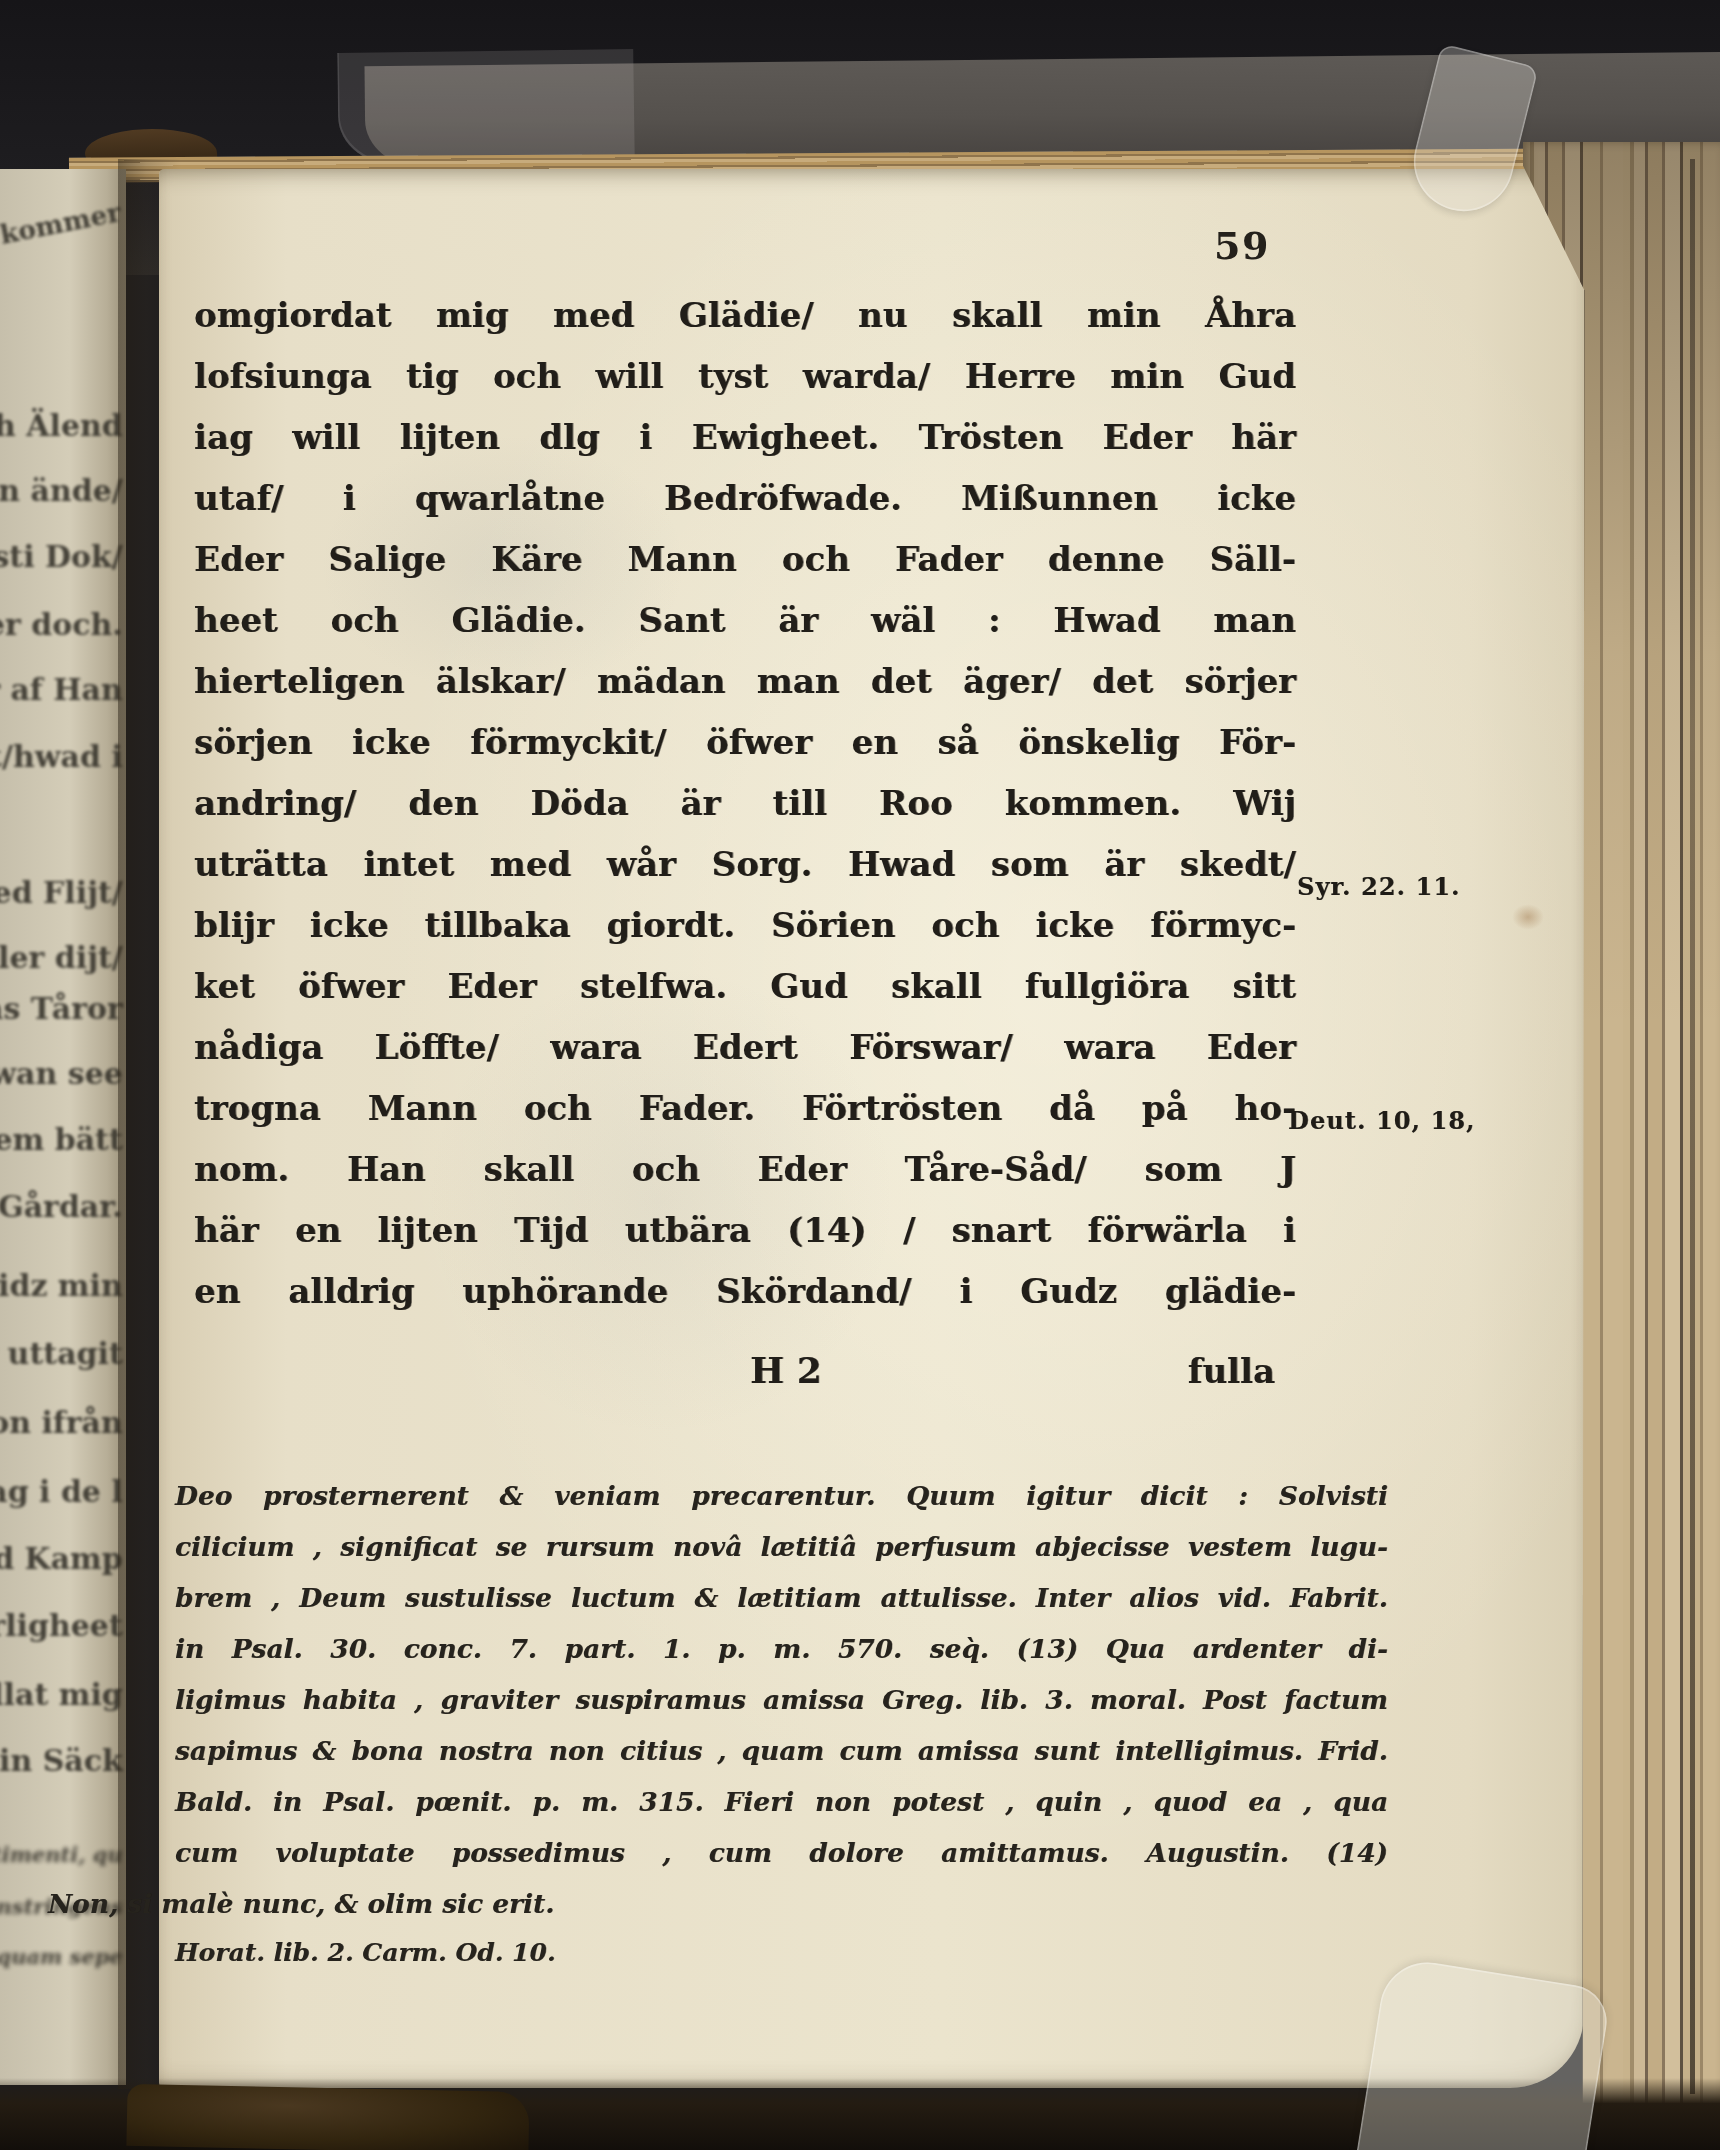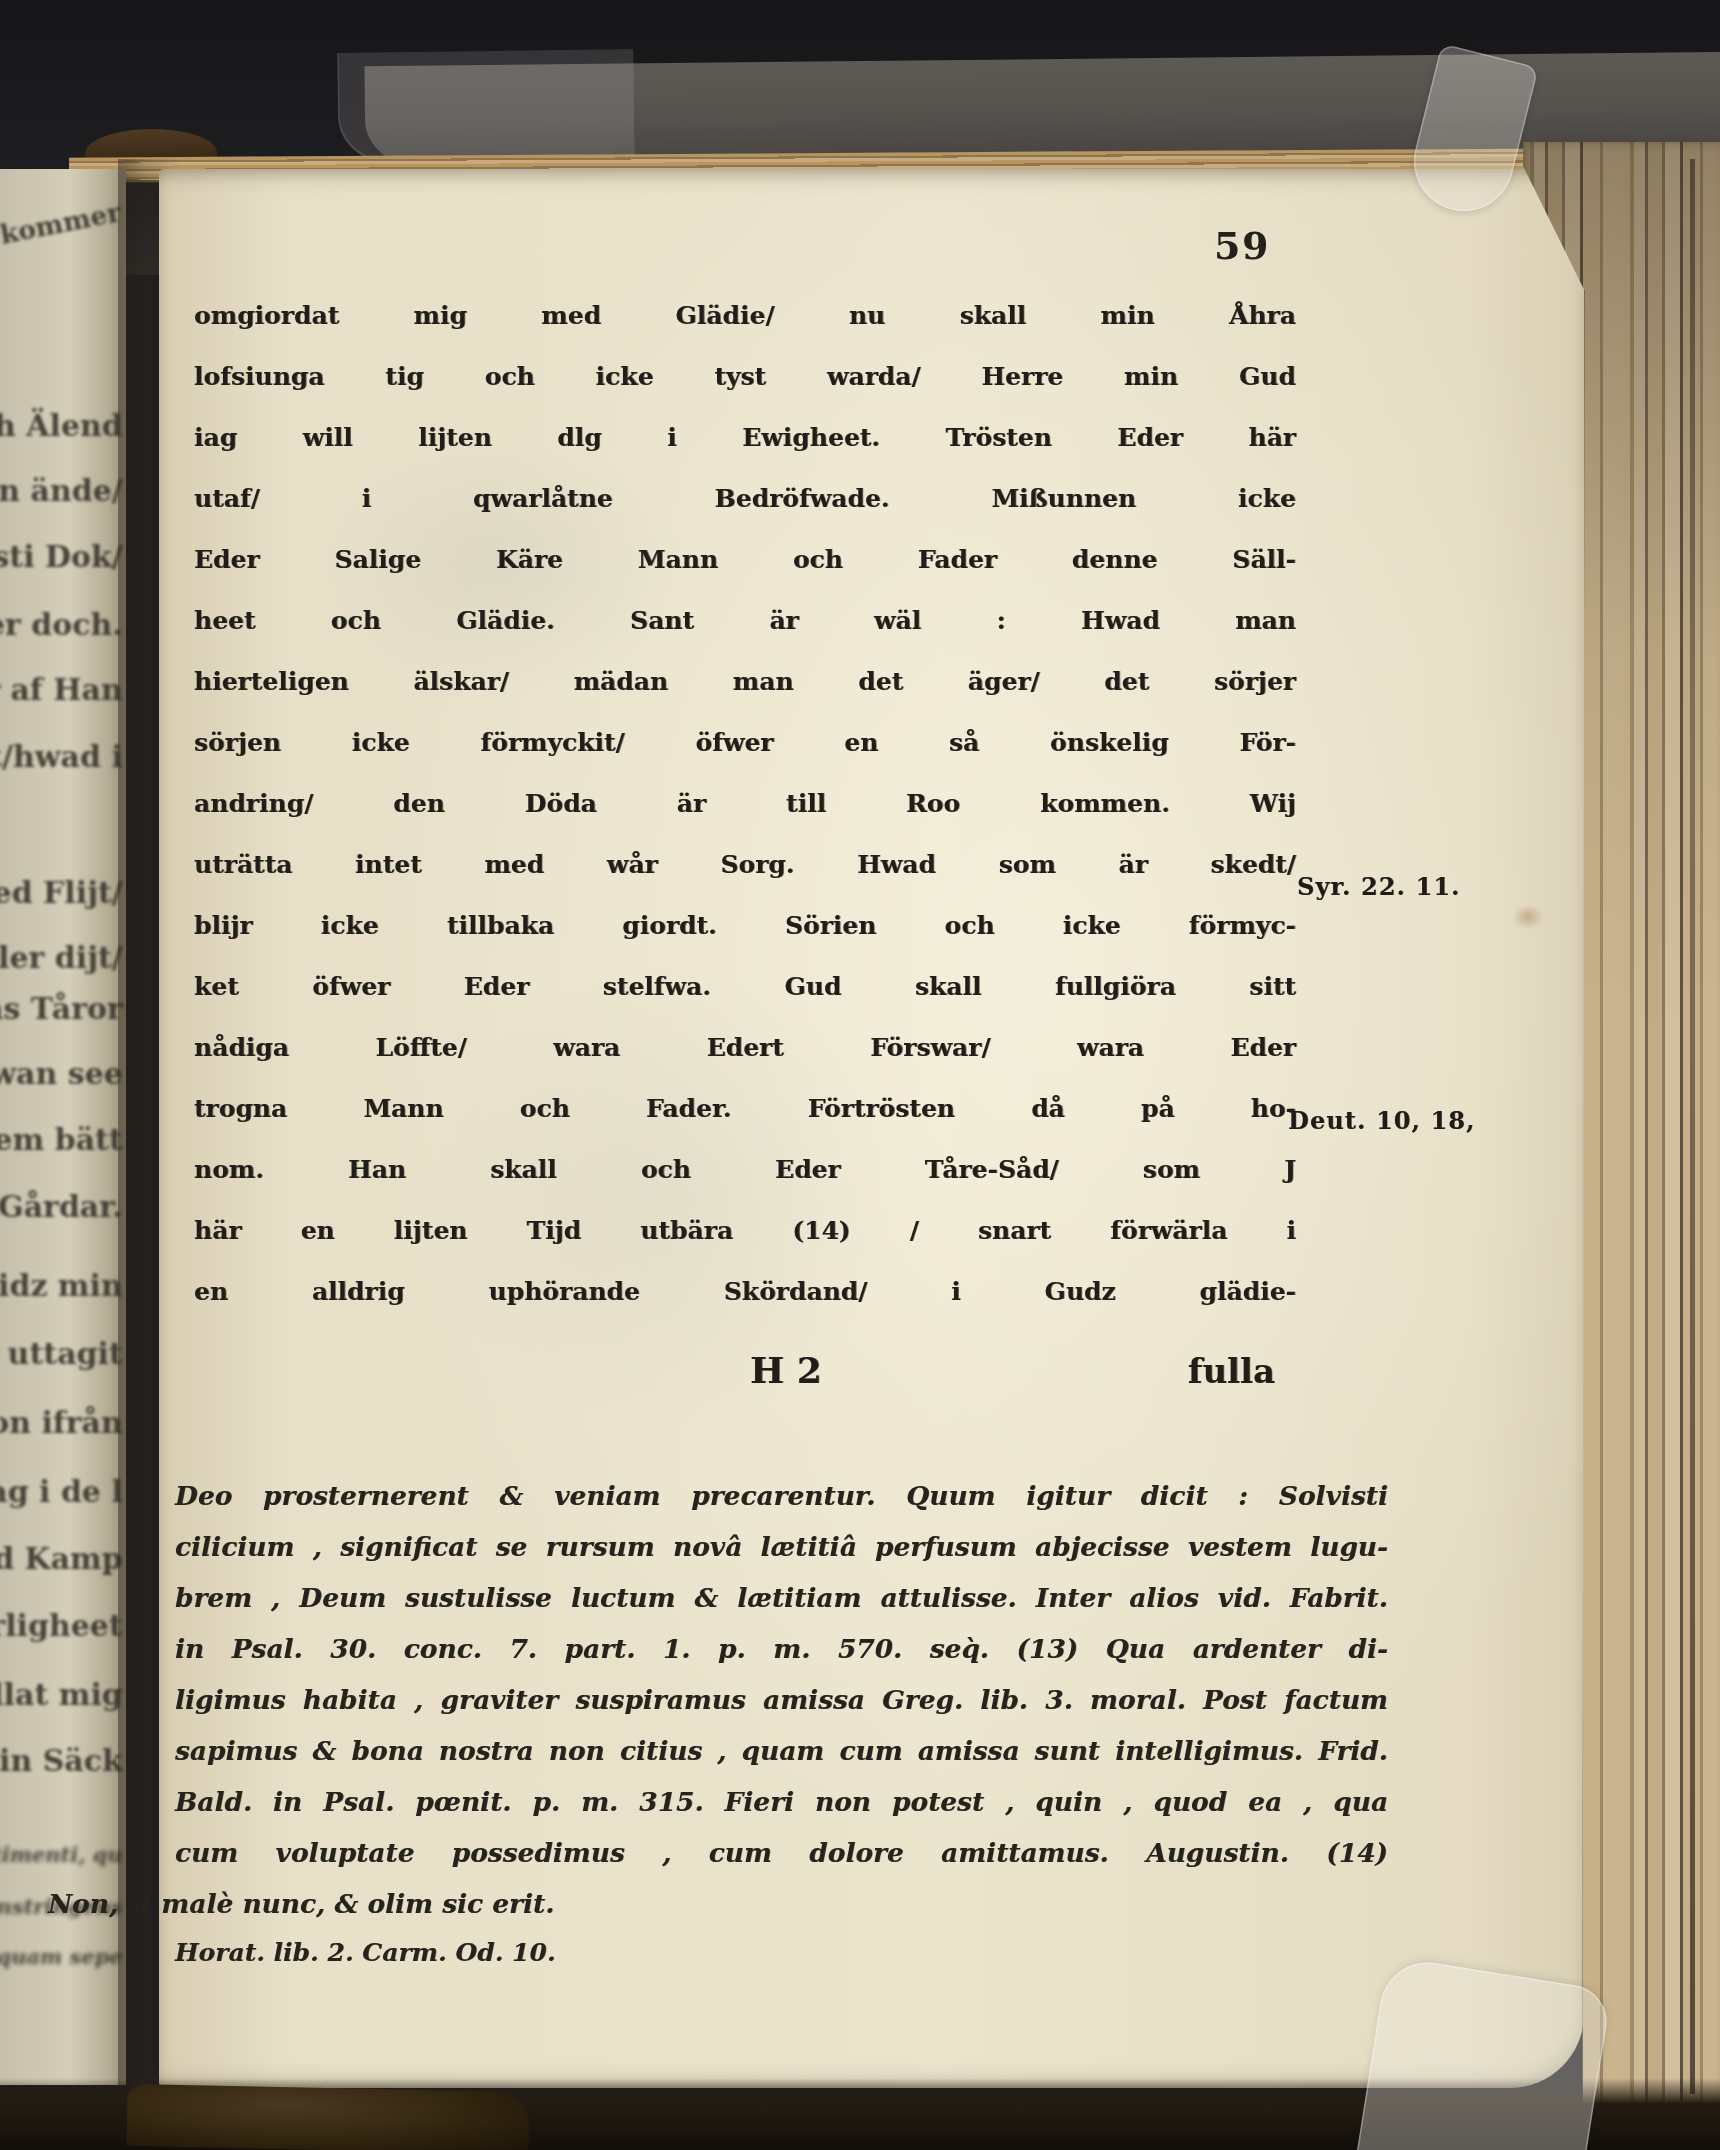--- a/index.html
+++ b/index.html
@@ -39,21 +39,21 @@
   .recto-page{position:absolute;left:159px;top:169px;width:1425px;height:1919px;
     background:
       radial-gradient(ellipse 952px 1269px at 62% 42%, rgba(255,252,238,.45), rgba(0,0,0,0) 70%),
       linear-gradient(90deg,#d8cdb2 0%,#e7dfc8 9%,#ebe4cd 55%,#e4dbc2 92%,#d9cfb4 100%);
     border-radius:5.3px 42px 74px 5.3px;
     box-shadow:inset 0 13.7px 21px -12.7px rgba(70,55,30,.55), inset 0 -16px 24px -16px rgba(70,55,30,.45);}
   .stain{position:absolute;border-radius:50%;pointer-events:none;}
   .page-number{position:absolute;left:1055px;top:54px;font-size:38px;font-weight:700;
     color:#24211b;letter-spacing:1.6px;}
   .main-text{position:absolute;left:35px;top:116px;width:1102px;color:#211e19;}
-  .ln{height:61px;line-height:61px;font-size:25px;font-weight:700;white-space:nowrap;
+  .ln{height:61px;line-height:61px;font-size:34px;font-weight:700;white-space:nowrap;
     text-align:justify;text-align-last:justify;text-shadow:0.8px 0 0 rgba(25,22,17,.5);}
   .sig-row{display:flex;justify-content:space-between;align-items:baseline;
     margin-top:19px;height:59px;line-height:59px;}
   .sig-spacer{width:190px;}
   .signature{font-size:36px;font-weight:700;text-shadow:0.8px 0 0 rgba(25,22,17,.5);}
   .catchword{font-size:34px;font-weight:700;margin-right:21px;text-shadow:0.8px 0 0 rgba(25,22,17,.5);}
   .margin-note{position:absolute;font-size:24px;font-weight:700;color:#1f1c17;
     letter-spacing:1.1px;white-space:nowrap;text-shadow:0.5px 0 0 rgba(25,22,17,.55);}
   .footnotes{position:absolute;left:16px;top:1301px;width:1213px;color:#26231d;}
   .fn{height:51px;line-height:51px;font-size:26.4px;font-weight:700;font-style:italic;
@@ -129,21 +129,21 @@
 
 <div class="recto-page">
   <div class="stain" style="left:1353px;top:735px;width:32px;height:26.4px;background:radial-gradient(rgba(140,90,40,.35),rgba(140,90,40,0) 70%);"></div>
   <div class="stain" style="left:159px;top:264px;width:370px;height:264px;background:radial-gradient(rgba(120,130,140,.10),rgba(120,130,140,0) 70%);"></div>
   <div class="stain" style="left:264px;top:793px;width:476px;height:476px;background:radial-gradient(rgba(110,115,120,.08),rgba(110,115,120,0) 70%);"></div>
 
   <div class="page-number">59</div>
 
   <div class="main-text">
     <div class="ln">omgiordat mig med Glädie/ nu skall min Åhra</div>
-    <div class="ln">lofsiunga tig och icke tyst warda/ Herre min Gud</div>
+    <div class="ln">lofsiunga tig och will tyst warda/ Herre min Gud</div>
     <div class="ln">iag will lijten dlg i Ewigheet. Trösten Eder här</div>
     <div class="ln">utaf/ i qwarlåtne Bedröfwade. Mißunnen icke</div>
     <div class="ln">Eder Salige Käre Mann och Fader denne Säll-</div>
     <div class="ln">heet och Glädie. Sant är wäl : Hwad man</div>
     <div class="ln">hierteligen älskar/ mädan man det äger/ det sörjer</div>
     <div class="ln">sörjen icke förmyckit/ öfwer en så önskelig För-</div>
     <div class="ln">andring/ den Döda är till Roo kommen. Wij</div>
     <div class="ln">uträtta intet med wår Sorg. Hwad som är skedt/</div>
     <div class="ln">blijr icke tillbaka giordt. Sörien och icke förmyc-</div>
     <div class="ln">ket öfwer Eder stelfwa. Gud skall fullgiöra sitt</div>

